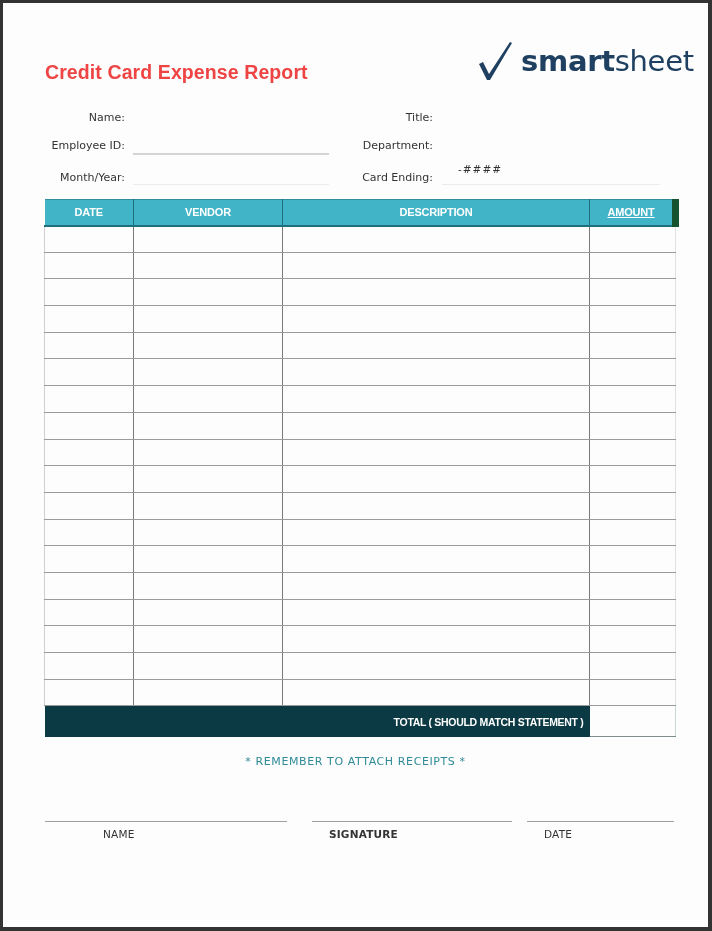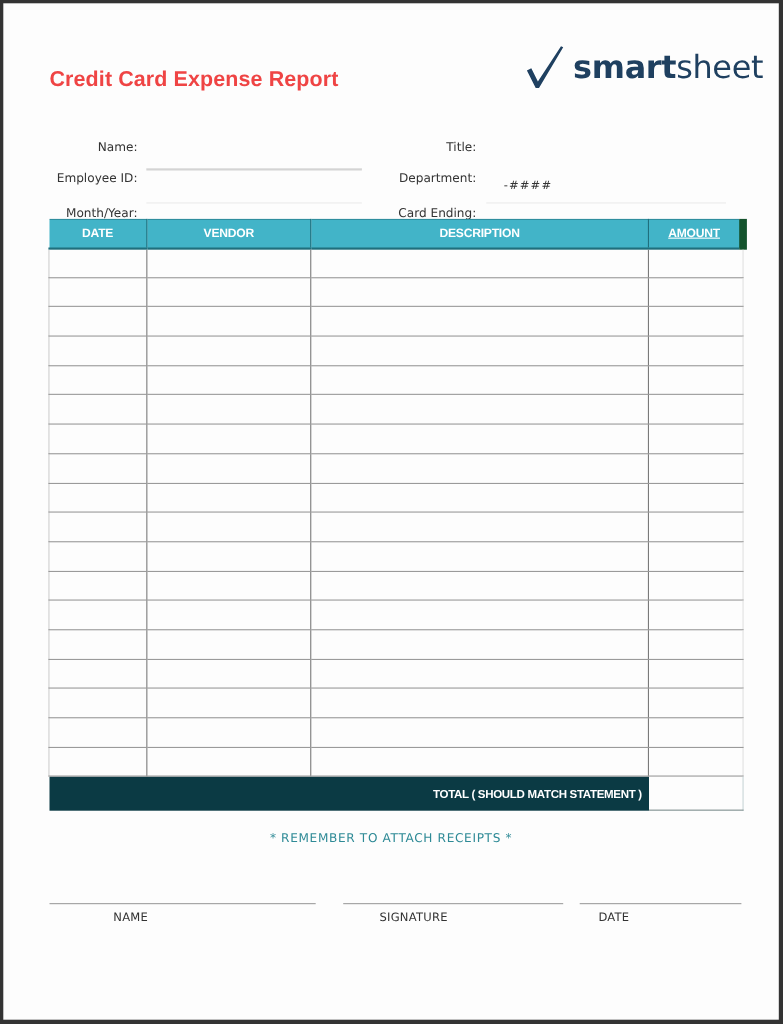--- a/index.html
+++ b/index.html
@@ -17,21 +17,21 @@
     .logo { position: absolute; left: 474px; top: 36px; height: 44px; display: flex; align-items: center; }
     .logo svg { display: block; }
     .logo-text {
       font-family: "DejaVu Sans", sans-serif; font-size: 29px; color: #1f4060;
       letter-spacing: -0.3px; margin-left: 8px; line-height: 1;
     }
     .logo-text .b { font-weight: bold; }
     .logo-text .n { font-weight: normal; }
 
     .field-label {
-      position: absolute; font-size: 11px; color: #333; text-align: right; white-space: nowrap; margin-top: 16px;
+      position: absolute; font-size: 11px; color: #333; text-align: right; white-space: nowrap;
     }
     .field-line { position: absolute; height: 1px; background: #ececec; }
     .field-line.strong { height: 2px; background: #d4d4d4; }
     .card-val { position: absolute; font-size: 10.5px; color: #333; letter-spacing: 1px; }
 
     table.grid {
       position: absolute; left: 41px; top: 196px; width: 631px;
       border-collapse: collapse; table-layout: fixed;
     }
     table.grid th {
@@ -231,15 +231,15 @@
       </tr>
     </tfoot>
   </table>
 
   <div class="reminder">* REMEMBER TO ATTACH RECEIPTS *</div>
 
   <div class="sig-line" style="left:42px; width:242px;"></div>
   <div class="sig-line" style="left:309px; width:200px;"></div>
   <div class="sig-line" style="left:524px; width:147px;"></div>
   <div class="sig-label" style="left:52px;margin-left:48px;">NAME</div>
-  <div class="sig-label" style="left:342px;">SIGNATURE</div>
+  <div class="sig-label" style="left:326px;font-weight:bold;">SIGNATURE</div>
   <div class="sig-label" style="left:541px;">DATE</div>
 </div>
 
 </body></html>

